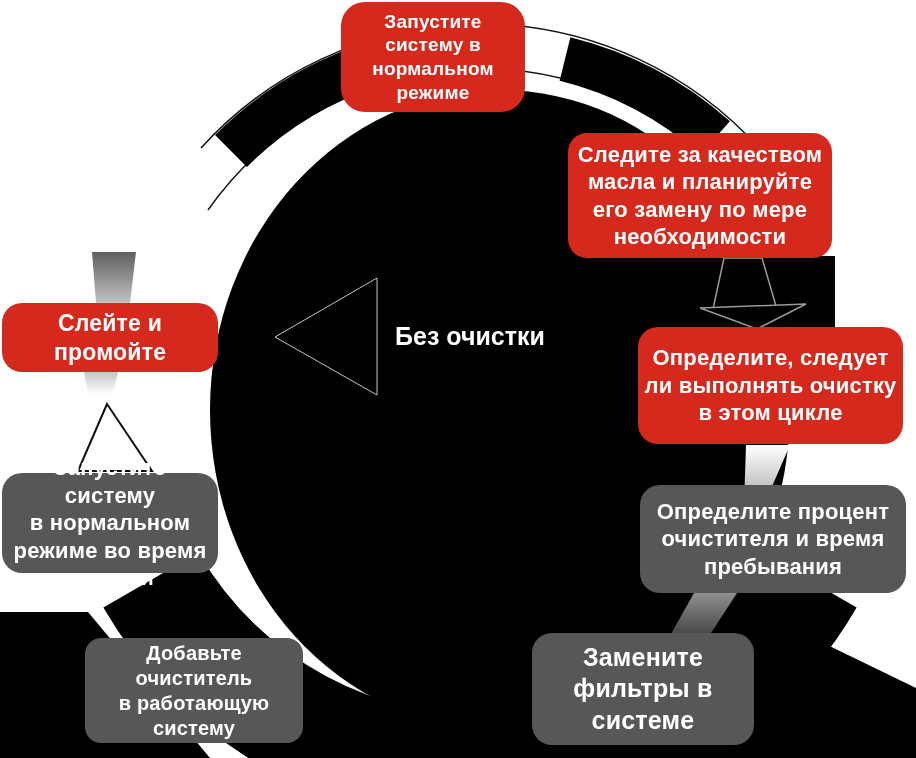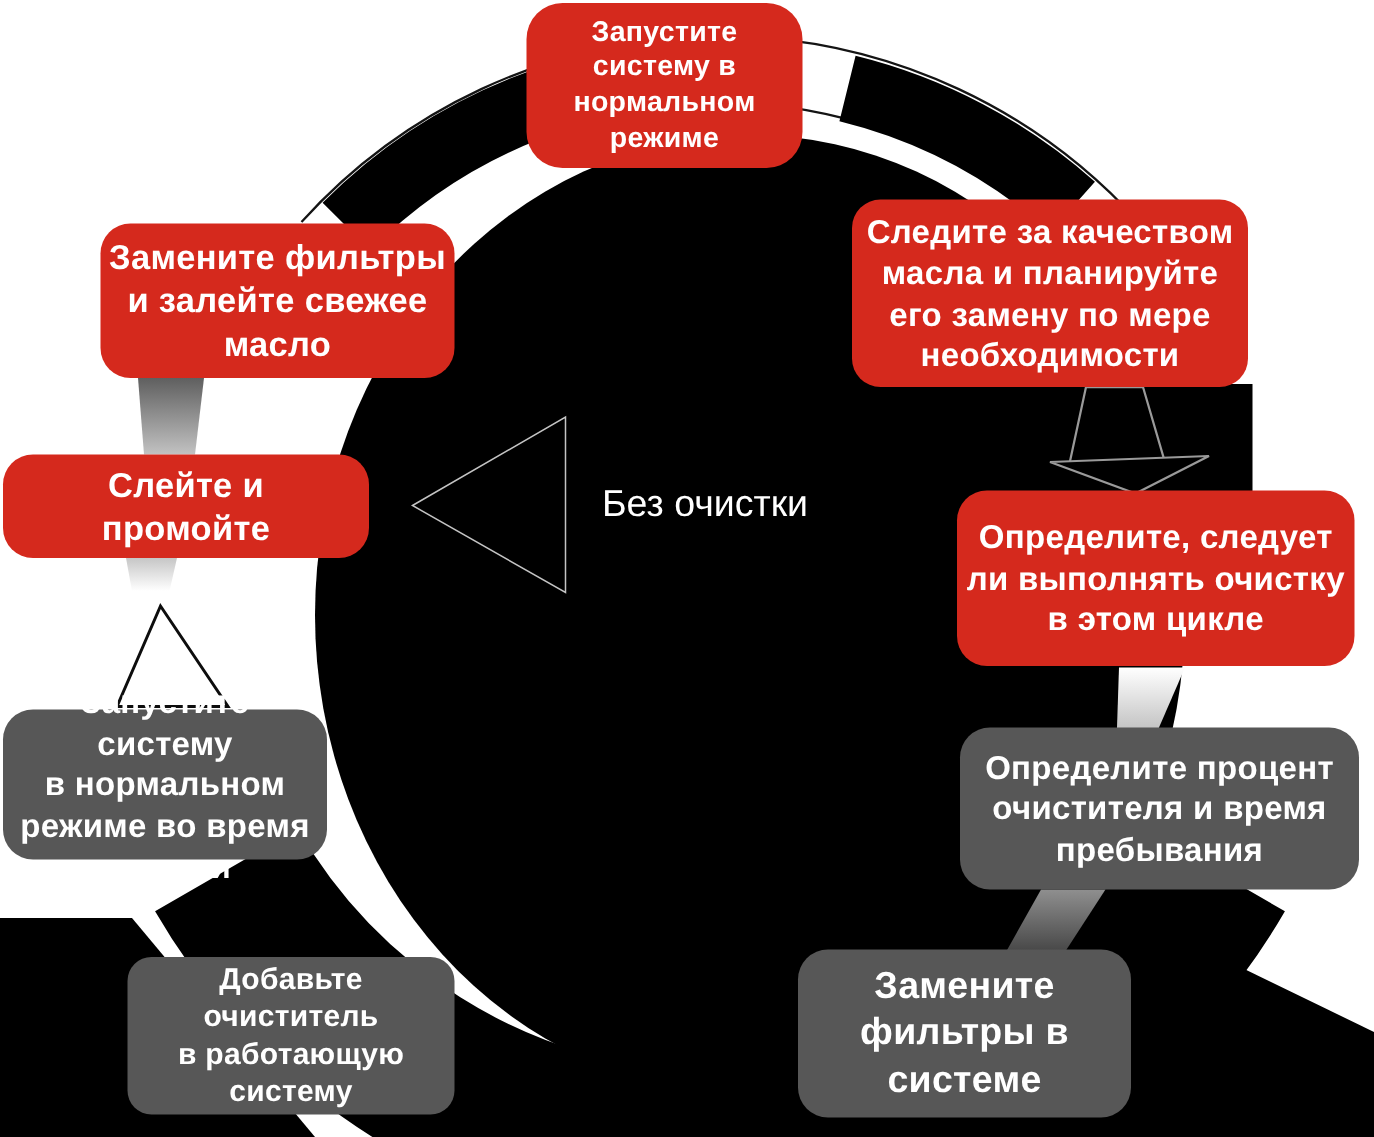--- a/index.html
+++ b/index.html
@@ -8,32 +8,32 @@
     font-family:"Liberation Sans", sans-serif;overflow:hidden;
   }
   svg.bg{position:absolute;left:0;top:0;z-index:1;}
   .node{
     position:absolute;z-index:2;display:flex;align-items:center;justify-content:center;
     text-align:center;color:#ffffff;font-weight:700;white-space:pre-line;
     border-radius:20px;line-height:1.25;letter-spacing:.2px;padding:4px;box-sizing:border-box;
   }
   .red{background:#d5291d;}
   .gray{background:#575757;}
-  #n1{left:351px;top:2px;width:184px;height:110px;font-size:19px;border-radius:24px;}
+  #n1{left:341px;top:2px;width:184px;height:110px;font-size:19px;border-radius:24px;}
   #n2{left:568px;top:133px;width:264px;height:125px;font-size:22px;border-radius:19px;}
   #n3{left:638px;top:327px;width:265px;height:117px;font-size:22px;}
   #n4{left:640px;top:485px;width:266px;height:108px;font-size:22px;}
   #n5{left:532px;top:633px;width:222px;height:112px;font-size:25px;}
   #n6{left:85px;top:638px;width:218px;height:105px;font-size:20px;border-radius:16px;}
   #n7{left:2px;top:473px;width:216px;height:100px;font-size:22px;}
-  #n8{left:2px;top:303px;width:244px;height:69px;font-size:23px;}
+  #n8{left:2px;top:303px;width:216px;height:69px;font-size:23px;}
   #n9{left:67px;top:149px;width:236px;height:103px;font-size:23px;}
   .center-label{
     position:absolute;left:385px;top:322px;width:170px;z-index:2;
-    color:#ffffff;font-weight:400;font-size:25px;text-align:center;
+    color:#ffffff;font-weight:700;font-size:25px;text-align:center;
   }
 </style>
 </head>
 <body>
 
 <div class="stage">
 
   <svg class="bg" width="916" height="758" viewBox="0 0 916 758">
     <defs>
       <linearGradient id="gD" x1="0" y1="0" x2="0" y2="1">
@@ -103,19 +103,16 @@
 системе</div>
   <div id="n6" class="node gray">Добавьте очиститель
 в работающую
 систему</div>
   <div id="n7" class="node gray">Запустите систему
 в нормальном
 режиме во время
 очистки</div>
   <div id="n8" class="node red">Слейте и
 промойте</div>
-  <div id="n9" class="node red">Замените фильтры
-и залейте свежее
-масло</div>
 
   <div class="center-label">Без очистки</div>
 
 </div>
 
 </body></html>

